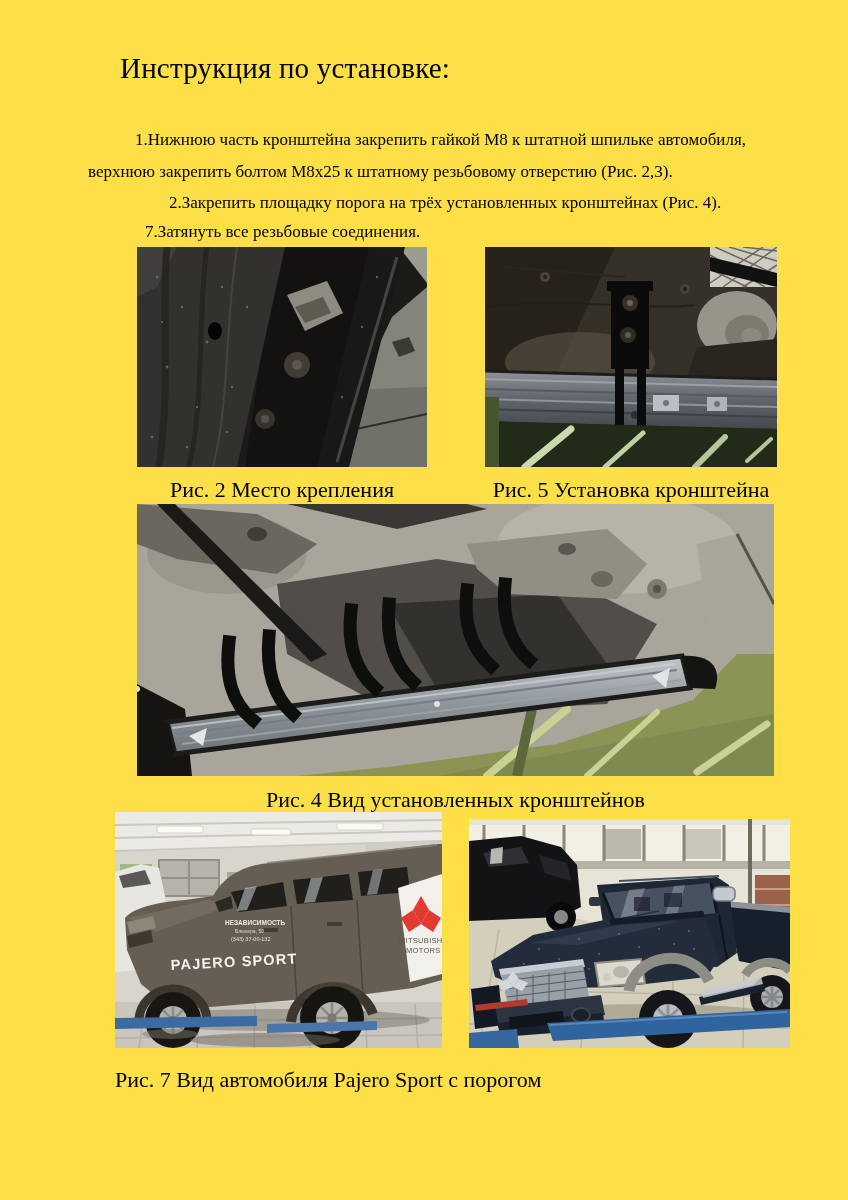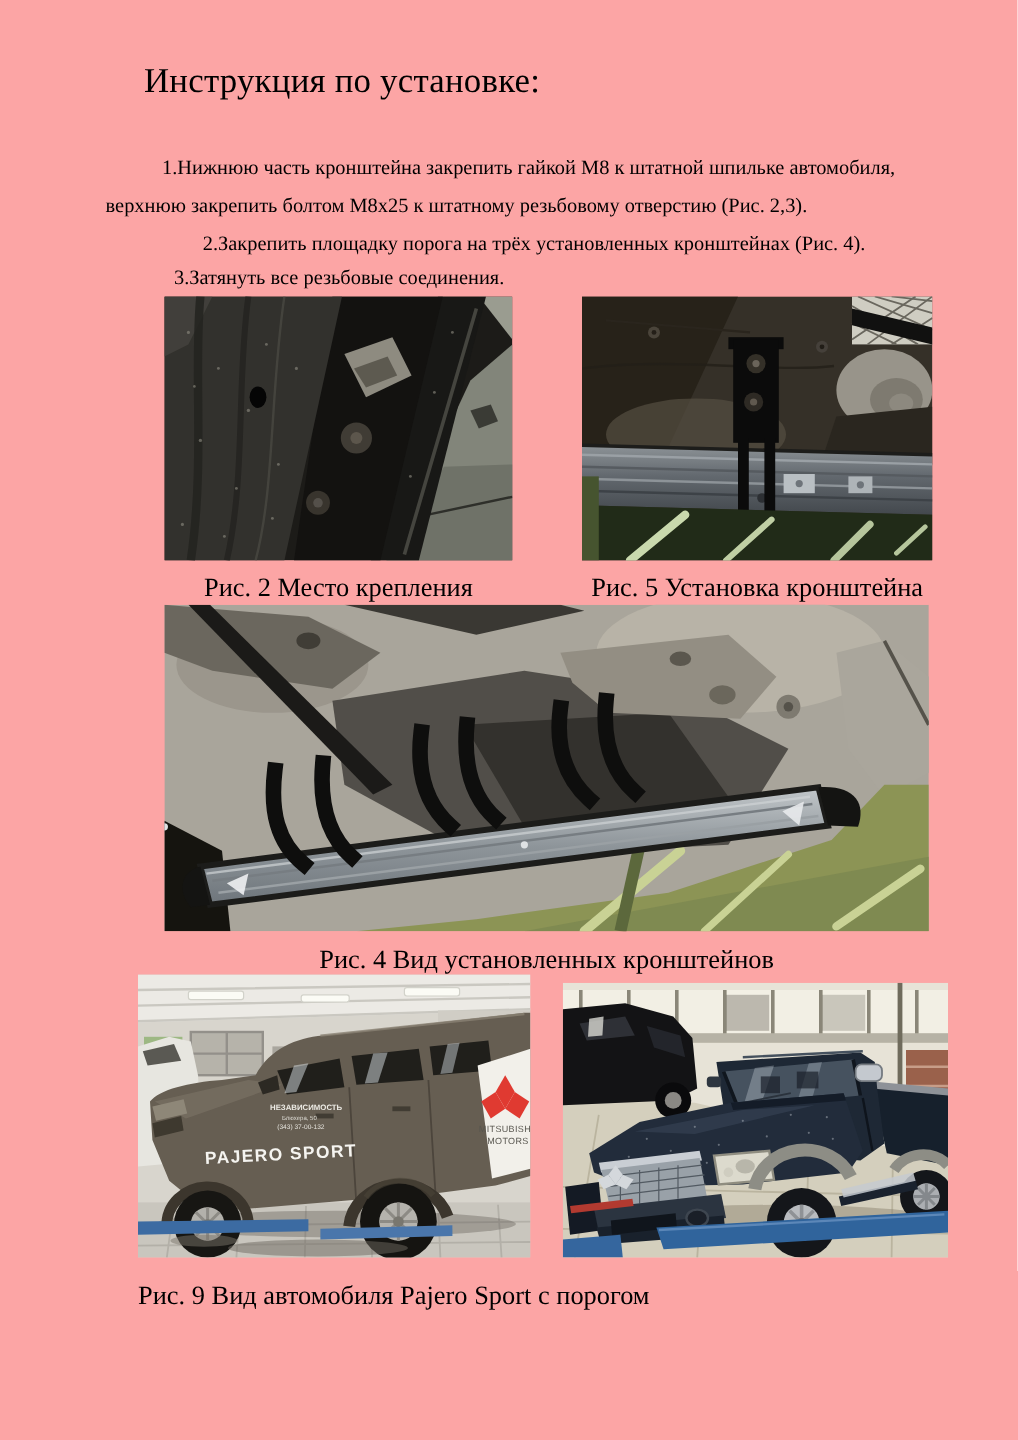--- a/index.html
+++ b/index.html
@@ -1,38 +1,38 @@
 <!DOCTYPE html>
 <html><head>
 <meta charset="utf-8">
 <style>
   html,body{margin:0;padding:0;background:#ffffff;}
   .page{
-    position:relative;width:848px;height:1200px;background:#fca5a5;
+    position:relative;width:848px;height:1200px;background:#fde047;
     font-family:"Liberation Serif", serif;color:#000;overflow:hidden;
   }
   .abs{position:absolute;}
   .title{font-size:29px;letter-spacing:0.2px;}
   .bodyline{font-size:17px;white-space:nowrap;}
   .caption{font-size:22px;text-align:center;white-space:nowrap;}
   figure{margin:0;padding:0;}
   .photo svg{display:block;width:100%;height:100%;}
   svg text{font-family:"Liberation Sans", sans-serif;}
 </style>
 </head>
 <body>
 
 <div class="page">
 
   <h1 class="abs title" style="left:120px;top:52px;margin:0;font-weight:normal;">Инструкция по установке:</h1>
 
   <div class="abs bodyline" style="left:135px;top:130px;">1.Нижнюю часть кронштейна закрепить гайкой М8 к штатной шпильке автомобиля,</div>
   <div class="abs bodyline" style="left:88px;top:162px;">верхнюю закрепить болтом М8х25 к штатному резьбовому отверстию (Рис. 2,3).</div>
   <div class="abs bodyline" style="left:145px;top:193px;margin-left:24px;">2.Закрепить площадку порога на трёх установленных кронштейнах (Рис. 4).</div>
-  <div class="abs bodyline" style="left:145px;top:222px;">3.Затянуть все резьбовые соединения.</div>
+  <div class="abs bodyline" style="left:145px;top:222px;">7.Затянуть все резьбовые соединения.</div>
 
   <figure class="abs photo" style="left:137px;top:247px;width:290px;height:220px;">
     <svg viewBox="0 0 290 220" preserveAspectRatio="none">
       <rect width="290" height="220" fill="#1c1b18"></rect>
       <g>
         <polygon points="290,40 290,220 185,220 255,70" fill="#82857a"></polygon>
         <polygon points="290,140 290,220 185,220 233,142" fill="#6f7268"></polygon>
         <path d="M200,186 L290,167" stroke="#2e2f2a" stroke-width="2" fill="none"></path>
         <polygon points="255,95 272,90 278,104 262,110" fill="#3a3b35"></polygon>
         <polygon points="262,0 290,0 290,36" fill="#9a9c90"></polygon>
@@ -408,15 +408,15 @@
         <path d="M250,96 L258,140" stroke="#0e141c" stroke-width="2"></path>
       </g>
       <g>
         <polygon points="78,204 321,190 321,208 84,222" fill="#30649c"></polygon>
         <path d="M80,206 L318,193" stroke="#5c87b8" stroke-width="2"></path>
         <polygon points="0,214 48,210 50,229 0,229" fill="#35669e"></polygon>
       </g>
     </svg>
   </figure>
 
-  <div class="abs caption" style="left:115px;top:1067px;width:327px;">Рис. 9 Вид автомобиля Pajero Sport с порогом</div>
+  <div class="abs caption" style="left:115px;top:1067px;width:327px;">Рис. 7 Вид автомобиля Pajero Sport с порогом</div>
 
 </div>
 
 </body></html>

